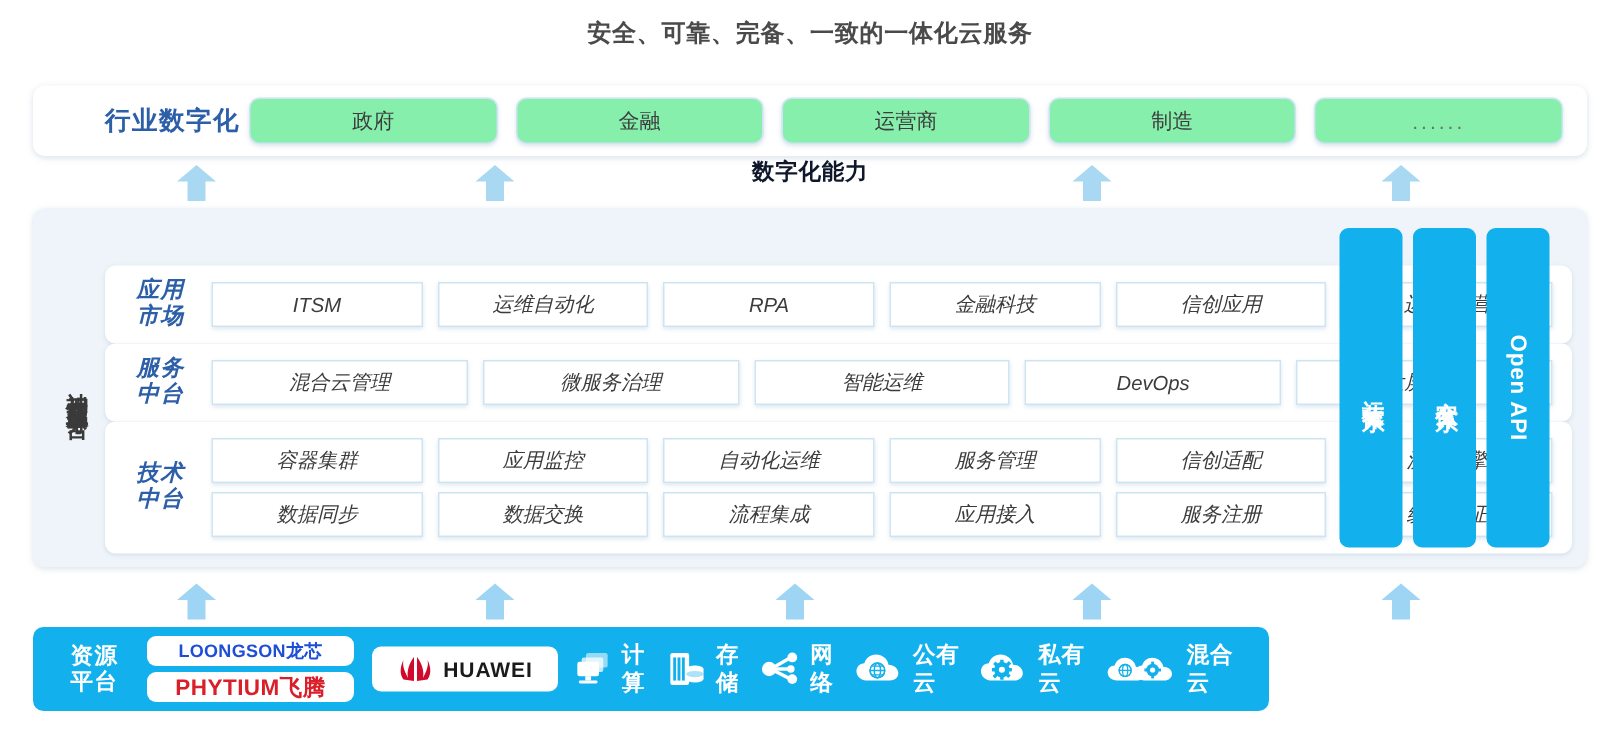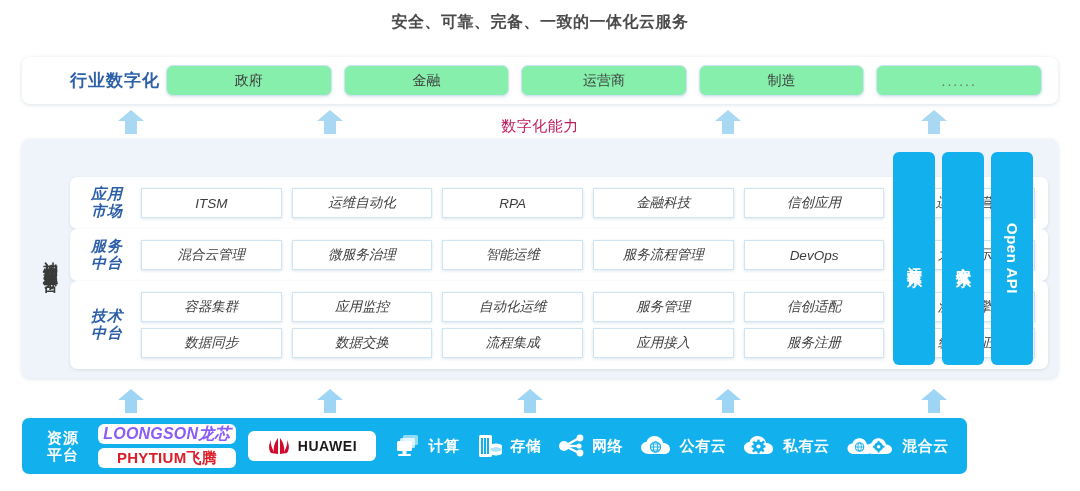--- a/index.html
+++ b/index.html
@@ -66,23 +66,23 @@
     left: 0; top: 0;
     width: 0; height: 0;
     border-left: 13px solid transparent;
     border-right: 13px solid transparent;
     border-bottom: 11px solid #a9d8f2;
   }
   .arrow.deep i { background: #9ed5f5; }
   .arrow.deep b { border-bottom-color: #9ed5f5; }
 
   .cap-label {
-    position: absolute; left: 0; top: 117px; width: 1080px;
+    position: absolute; left: 0; top: 105px; width: 1080px;
     text-align: center;
-    font-size: 15px; font-weight: normal; color: #be185d;
+    font-size: 15px; font-weight: bold; color: #0f172a;
     letter-spacing: .5px;
   }
 
   
   .platform {
     position: absolute; left: 22px; top: 139px;
     width: 1036px; height: 239px;
     background: #eef4f9;
     border-radius: 8px;
     box-shadow: 0 1px 4px rgba(120,150,175,.26);
@@ -151,38 +151,38 @@
   .pillar span { writing-mode: vertical-rl; }
   .pillar.latin span {
     writing-mode: vertical-rl;
     text-orientation: sideways;
     letter-spacing: .5px;
   }
 
   
   .resource {
     position: absolute; left: 22px; top: 418px;
-    width: 945px; height: 56px;
+    width: 824px; height: 56px;
     background: #12b0ec;
     border-radius: 7px;
     display: flex; align-items: center;
     padding: 0 10px;
   }
   .res-label {
     flex: 0 0 62px; width: 62px; text-align: center;
     color: #fff; font-size: 15px; font-weight: bold;
     line-height: 1.15; letter-spacing: 1px;
   }
   .vendor-stack { display: flex; flex-direction: column; gap: 4px; margin-left: 4px; }
   .vendor-pill {
     background: #fff; border-radius: 6px;
     height: 20px; width: 138px;
     display: flex; align-items: center; justify-content: center;
   }
-  .loongson { font-size: 16px; font-weight: bold; font-style: italic; color: #8b5cf6; letter-spacing: .2px; }
+  .loongson { font-size: 12px; font-weight: bold; color: #1d4ed8; letter-spacing: .2px; }
   .phytium { font-size: 15px; font-weight: bold; color: #d9202a; letter-spacing: .3px; }
 
   .vendor-pill.huawei {
     width: 128px; height: 30px; margin-left: 12px;
     gap: 7px;
   }
   .hw-text { font-size: 14px; font-weight: bold; color: #1a1a1a; letter-spacing: .6px; text-align: center; }
 
   .res-items { display: flex; align-items: center; flex: 1 1 auto; justify-content: space-around; margin-left: 10px; }
   .res-item { display: flex; align-items: center; gap: 6px; }
@@ -248,21 +248,20 @@
       <div class="layer h2">
         <div class="layer-name">
           <div>服务</div>
           <div>中台</div>
         </div>
         <div class="layer-items">
           <div class="item-row">
             <div class="chip">混合云管理</div>
             <div class="chip">微服务治理</div>
             <div class="chip">智能运维</div>
-            <div class="chip">服务流程管理</div>
             <div class="chip">DevOps</div>
             <div class="chip">大屏展示</div>
           </div>
         </div>
       </div>
 
       <div class="layer h3">
         <div class="layer-name">
           <div>技术</div>
           <div>中台</div>

